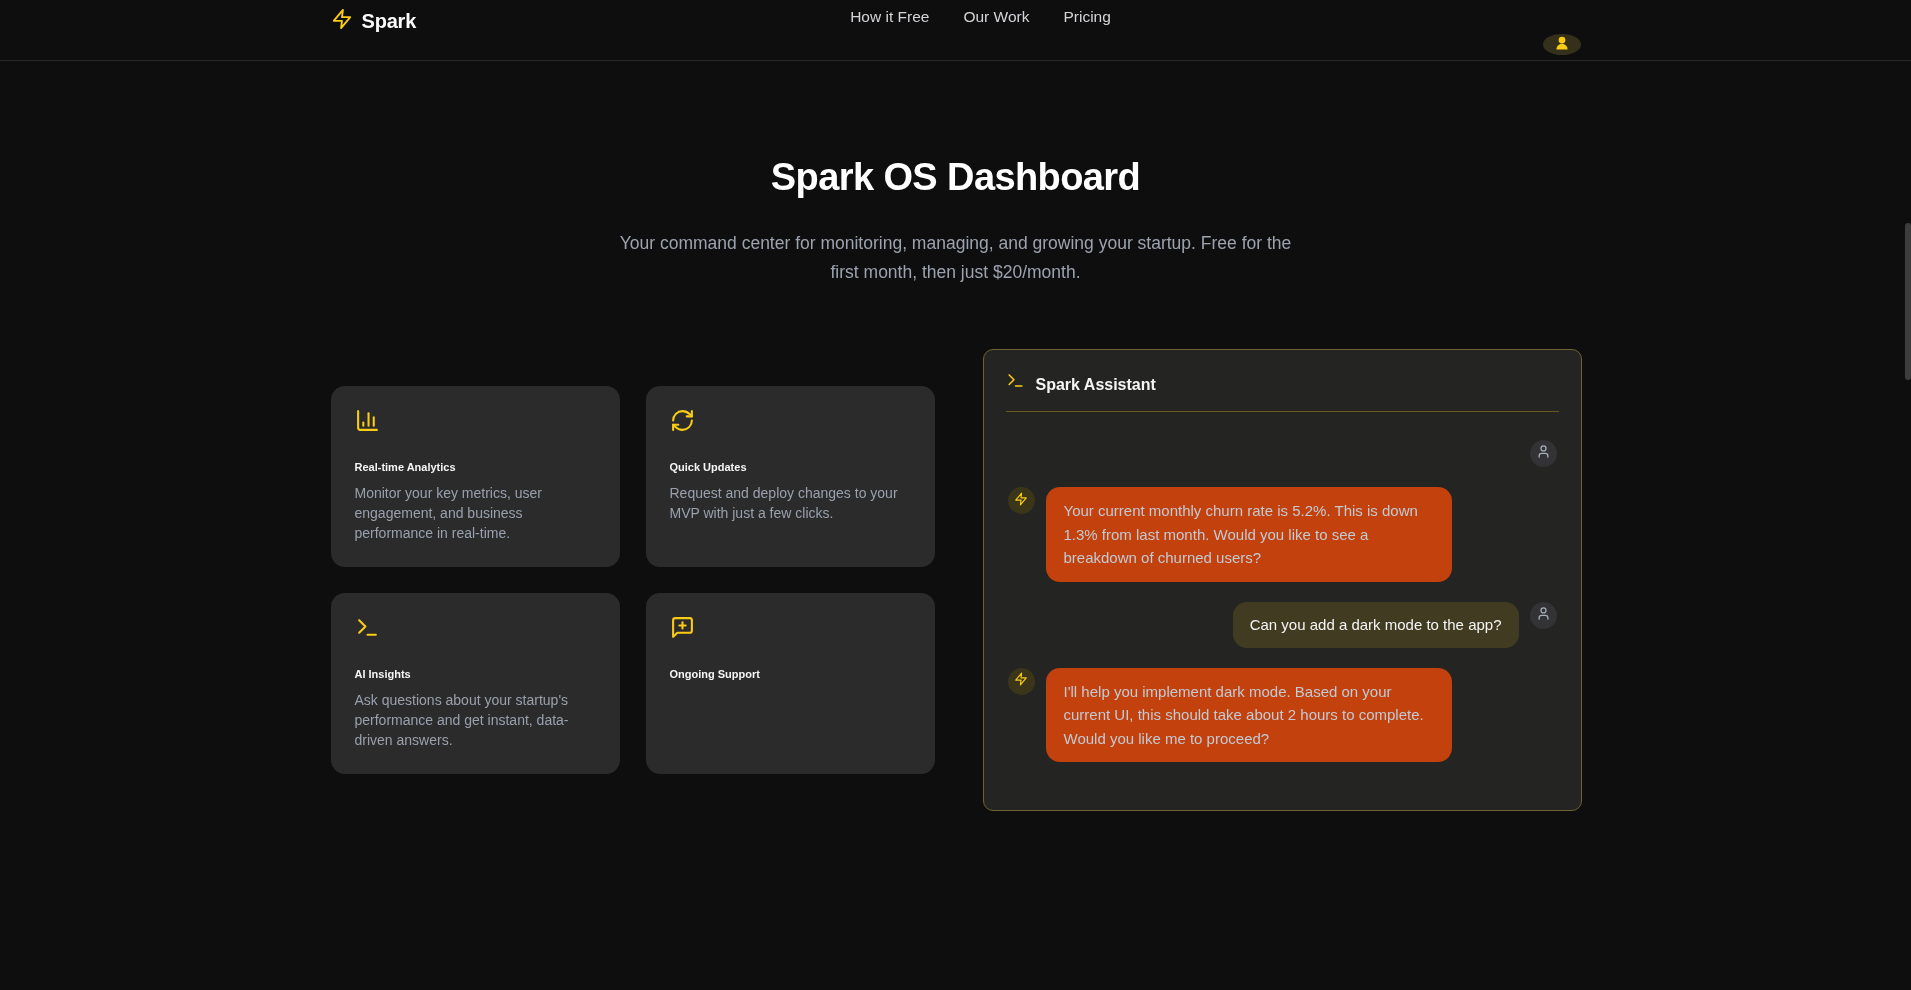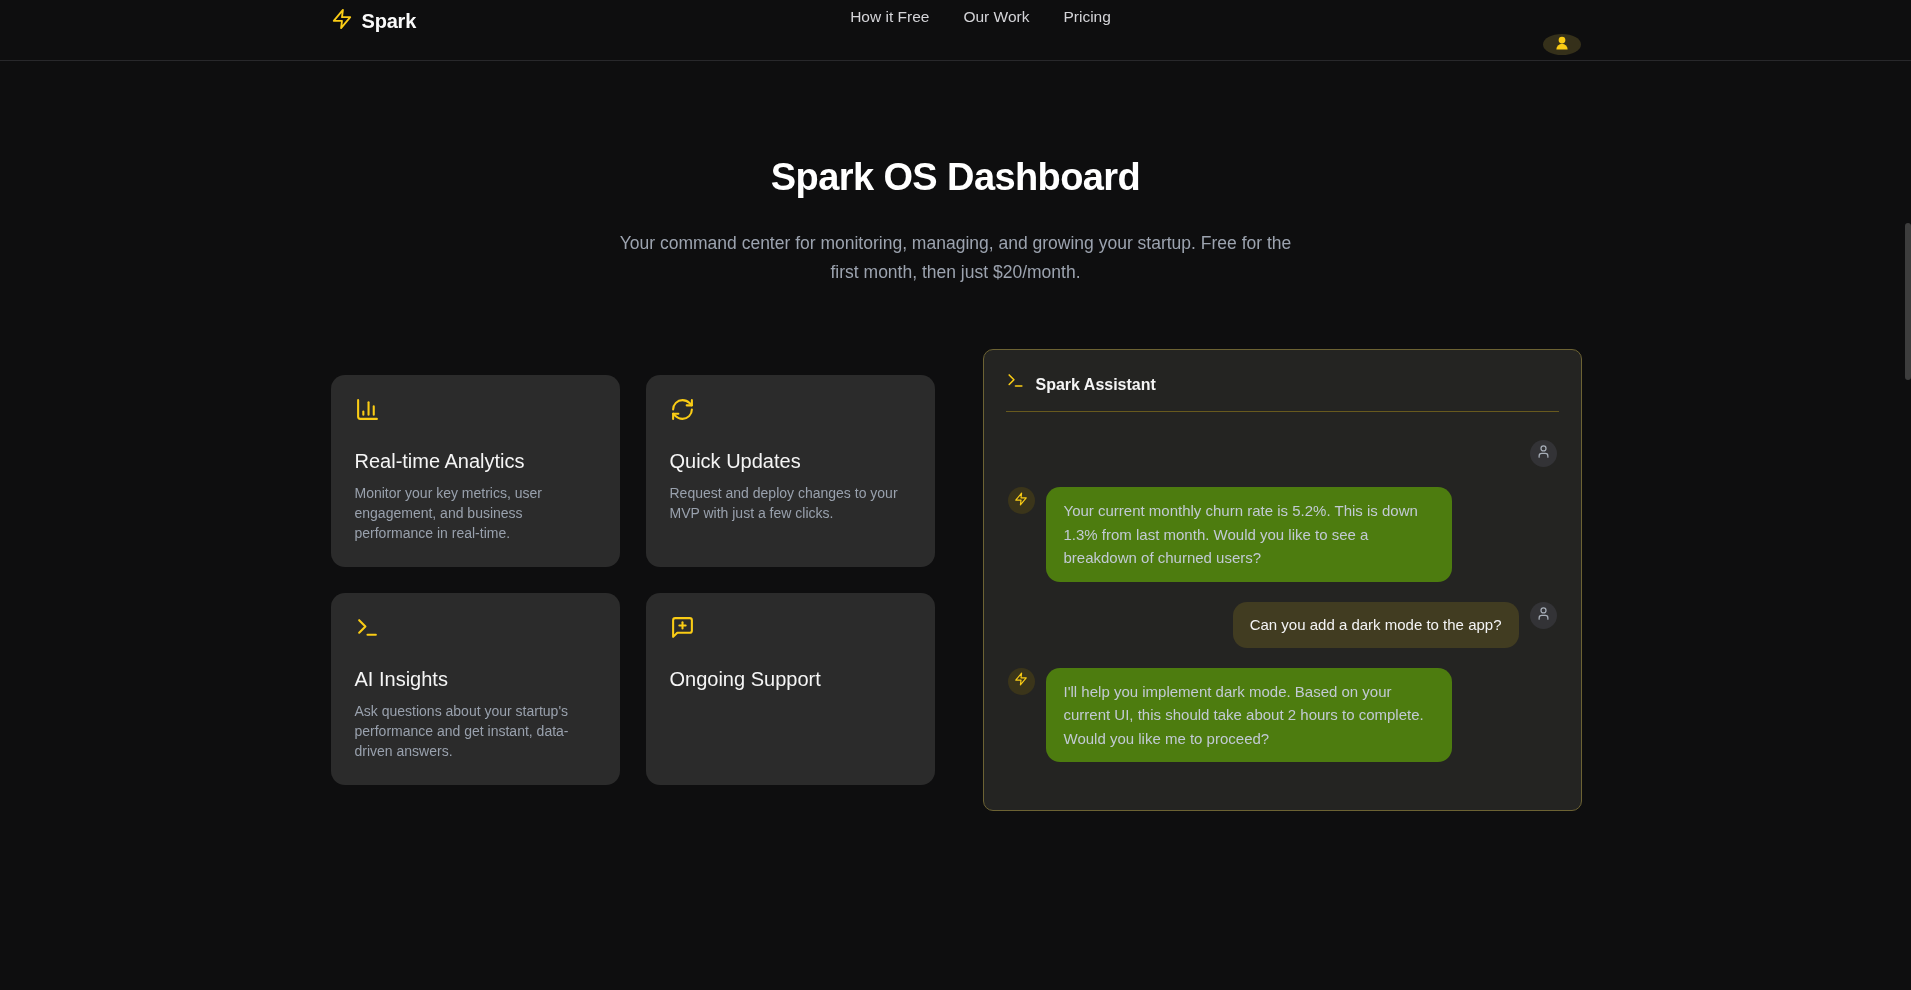--- a/index.html
+++ b/index.html
@@ -27,35 +27,35 @@
   .hero h1 { font-size: 38px; font-weight: 700; color: #ffffff; letter-spacing: -0.6px; }
   .hero .subtitle { margin: 30px auto 0; max-width: 690px; font-size: 17.5px; line-height: 29px; color: #9ca3af; }
 
   
   .content { width: 1250px; margin: 62px auto 0; display: flex; align-items: center; gap: 48px; }
 
   
   .grid { display: grid; grid-template-columns: 289px 289px; gap: 26px; }
   .card { background: #2b2b2b; border-radius: 14px; padding: 22px 24px 24px; cursor: default; }
   .card .card-icon svg { width: 25px; height: 25px; color: #facc15; }
-  .card h3 { margin-top: 24px; font-size: 20px; font-weight: 400; color: #f5f5f5; }
+  .card h3 { margin-top: 24px; font-size: 11px; font-weight: 700; color: #f5f5f5; }
   .card p { margin-top: 10px; font-size: 14px; line-height: 20px; color: #99a1ad; }
 
   
   .panel { width: 599px; height: 462px; background: #242422; border: 1px solid #6c6233; border-radius: 10px; flex-shrink: 0; }
   .panel-header { display: flex; align-items: flex-end; gap: 11px; padding: 21px 22px 17px; }
   .panel-header svg { width: 19px; height: 19px; color: #facc15; }
   .panel-title { font-size: 16px; font-weight: 700; color: #f5f5f5; }
   .panel-divider { height: 1px; background: rgba(250, 204, 21, 0.32); margin: 0 22px; }
   .messages { padding: 28px 24px 0; display: flex; flex-direction: column; gap: 20px; }
   .msg-row { display: flex; gap: 11px; align-items: flex-start; }
   .msg-row.user { justify-content: flex-end; }
   .bubble { border-radius: 14px; font-size: 15px; }
   .bubble.user { background: #413c21; color: #f4f4f5; padding: 11px 17px; line-height: 24px; }
-  .bubble.assistant { background: #4d7c0f; color: #c2cad4; padding: 12px 18px; line-height: 23.5px; max-width: 406px; }
+  .bubble.assistant { background: #c2410c; color: #c2cad4; padding: 12px 18px; line-height: 23.5px; max-width: 406px; }
   .avatar { width: 27px; height: 27px; border-radius: 50%; flex-shrink: 0; display: flex; align-items: center; justify-content: center; }
   .avatar.user { background: #333336; color: #a7aeb8; }
   .avatar.user svg { width: 15px; height: 15px; }
   .avatar.bot { background: #3b351a; color: #facc15; }
   .avatar.bot svg { width: 14px; height: 14px; }
 
   
   .scroll-thumb { position: absolute; top: 223px; right: 0; width: 6px; height: 157px; background: #3d3d3d; border-radius: 3px; }
 </style>
 </head>

